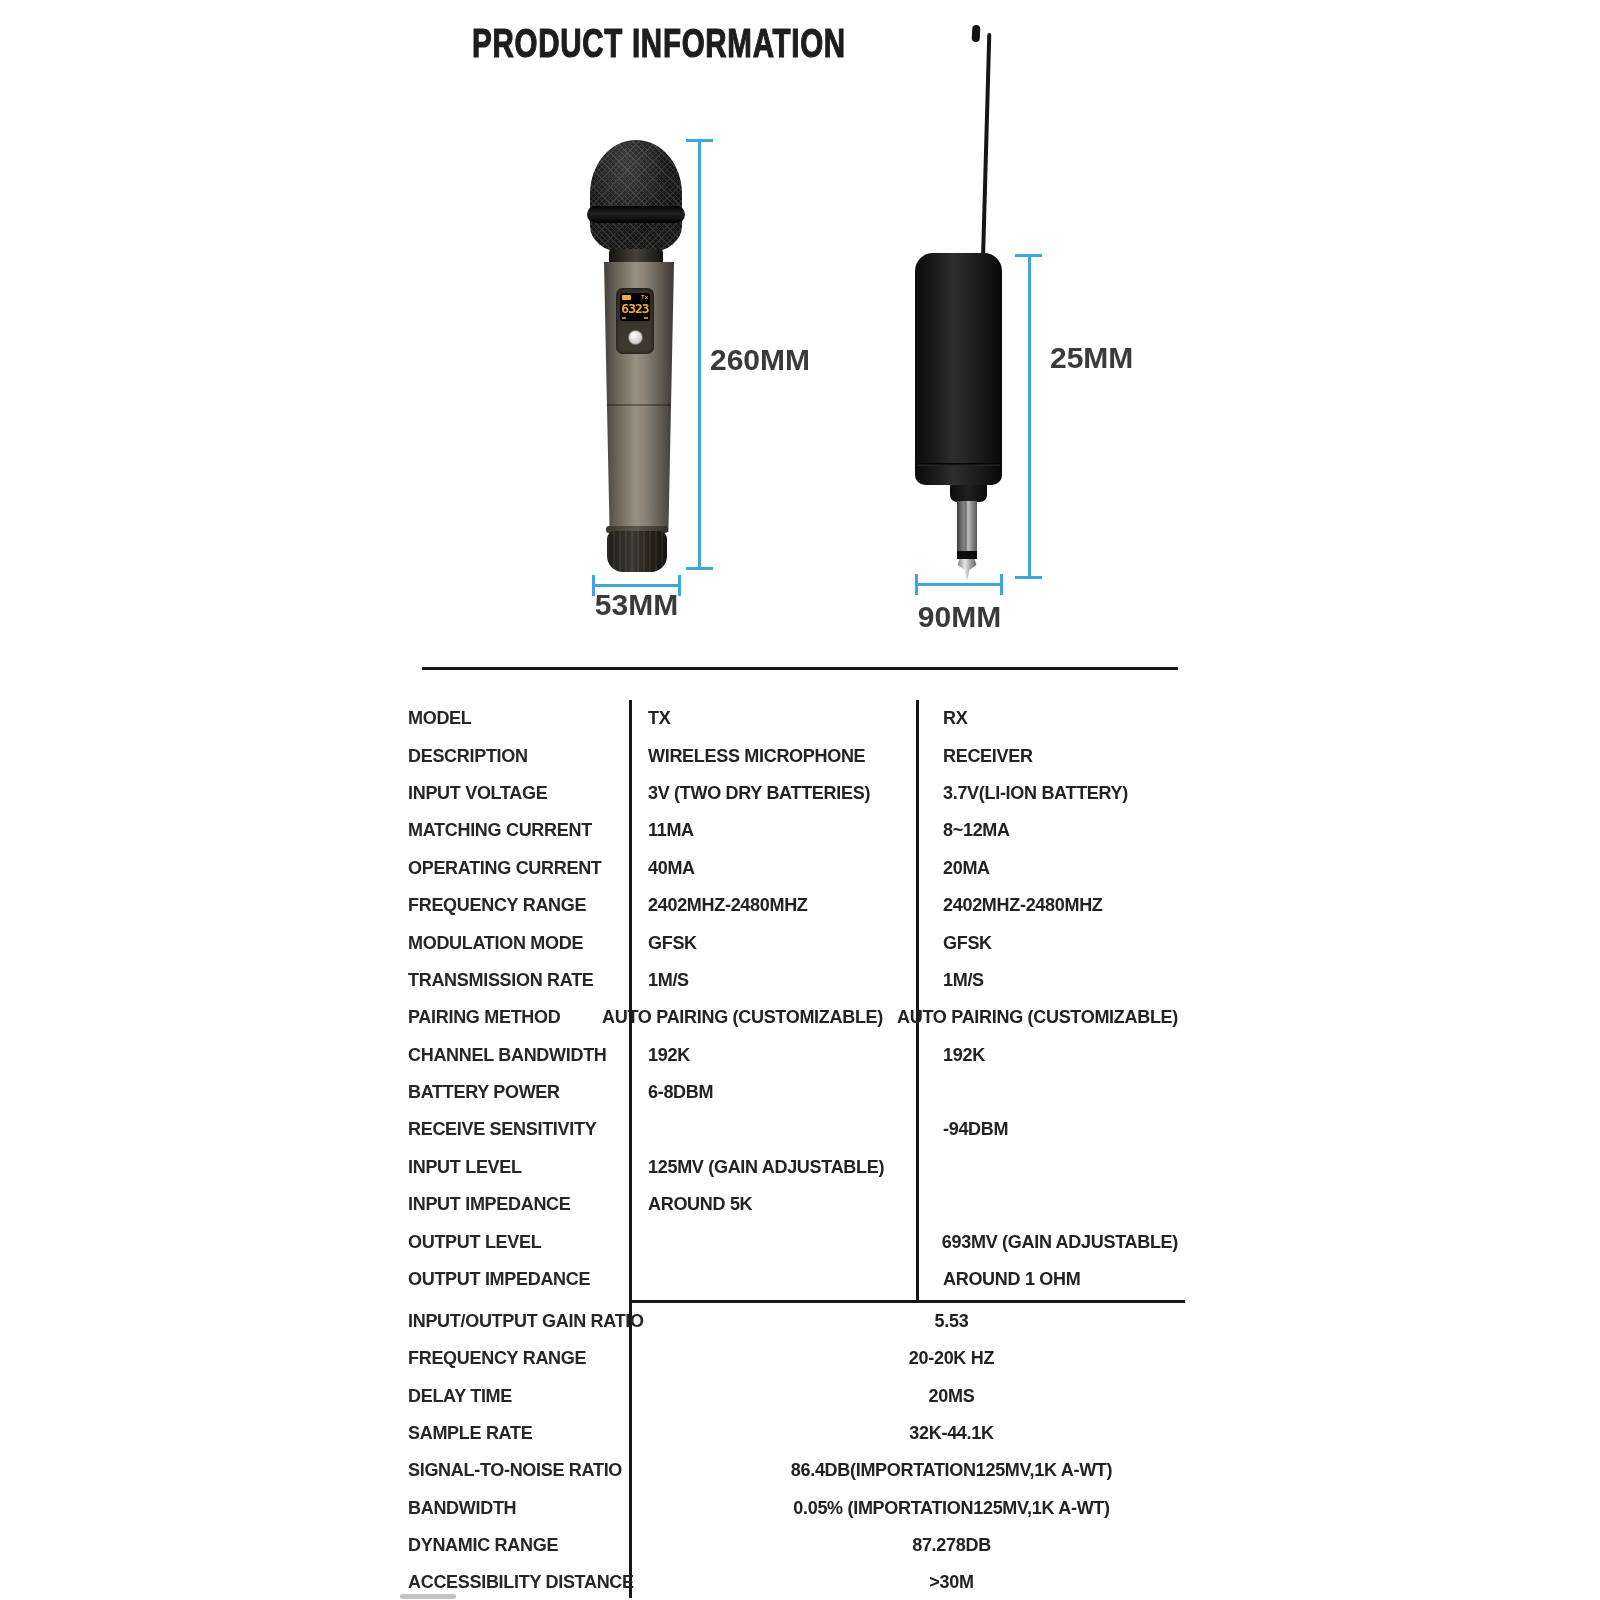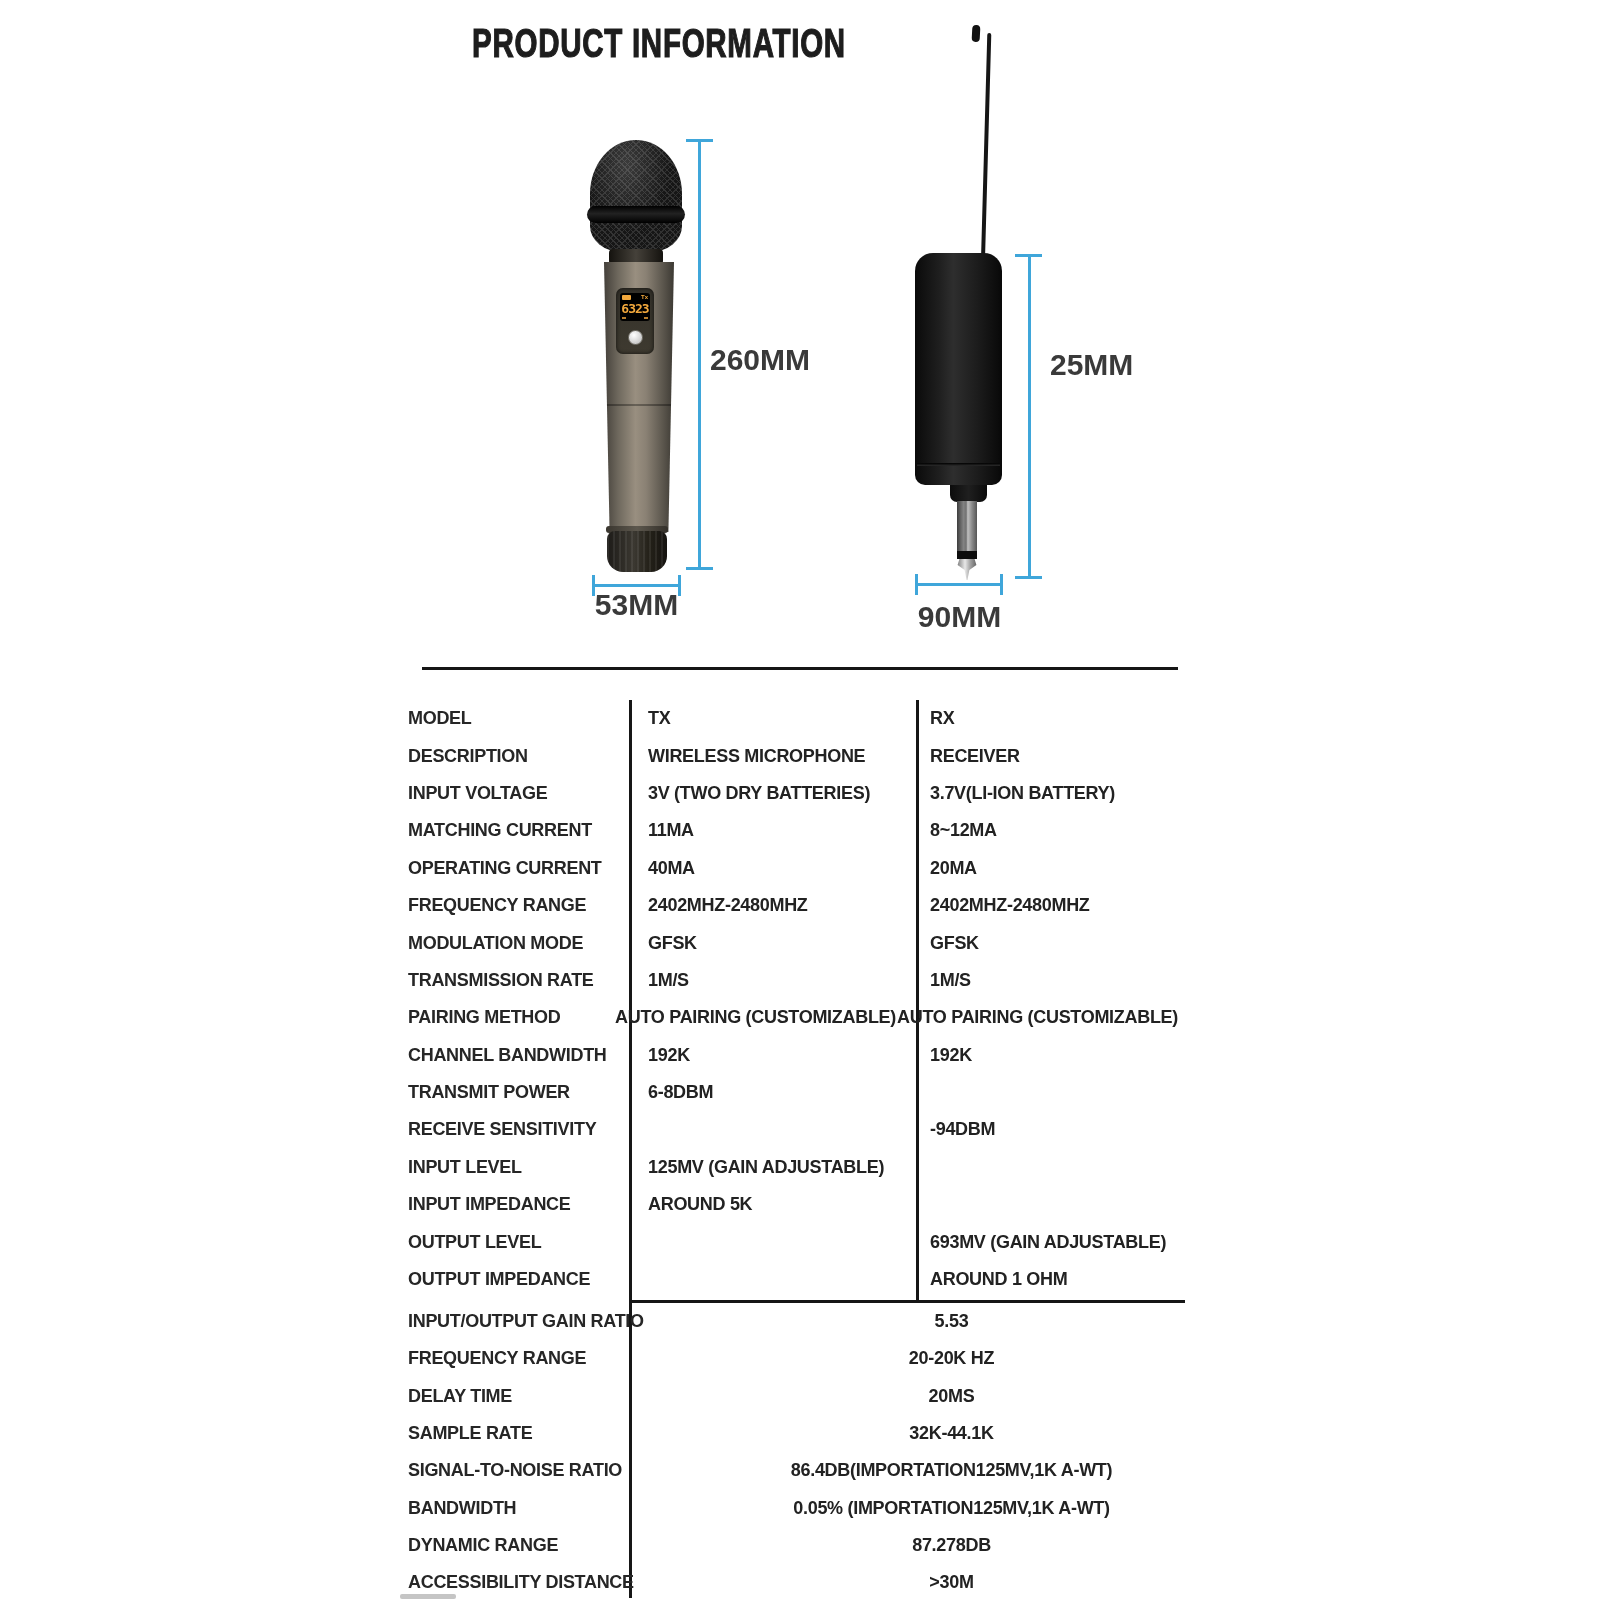--- a/index.html
+++ b/index.html
@@ -125,21 +125,21 @@
     white-space:nowrap;letter-spacing:0;
   }
   .dim-label.centered{text-align:center;}
   
   .spec-table{position:absolute;left:408px;top:667px;width:770px;height:933px;}
   .rule{position:absolute;background:#161616;}
   .rows{position:absolute;left:0;top:33px;width:100%;}
   .row{display:flex;height:37.4px;align-items:center;}
   .c1{width:222px;box-sizing:border-box;}
   .c2{width:287px;box-sizing:border-box;padding-left:18px;}
-  .c3{flex:1;box-sizing:border-box;padding-left:13px;}
+  .c3{flex:1;box-sizing:border-box;padding-left:26px;}
   .mrows{position:absolute;left:0;top:636px;width:100%;}
   .mrow{display:flex;height:37.3px;align-items:center;gap:48px;}
   .mc1{width:222px;box-sizing:border-box;}
   .mc2{flex:1;text-align:center;box-sizing:border-box;padding-left:47px;}
   .spec-label{
     font-size:18px;font-weight:700;color:#262626;letter-spacing:-0.3px;
     white-space:nowrap;transform:translateY(3px);
   }
   .spec-value{
     font-size:18px;font-weight:700;color:#222;letter-spacing:-0.3px;white-space:nowrap;
@@ -198,21 +198,21 @@
     <div class="dim-label" style="left:710px;top:343px">260MM</div>
 
     <div class="dim" style="left:592px;top:584px;width:89px;height:2.5px"></div>
     <div class="dim" style="left:592px;top:575px;width:3px;height:21px"></div>
     <div class="dim" style="left:678px;top:575px;width:3px;height:21px"></div>
     <div class="dim-label centered" style="left:580px;top:588px;width:113px">53MM</div>
 
     <div class="dim" style="left:1028px;top:256px;width:2.5px;height:322px"></div>
     <div class="dim" style="left:1015px;top:254px;width:27px;height:3px"></div>
     <div class="dim" style="left:1015px;top:576px;width:27px;height:3px"></div>
-    <div class="dim-label" style="left:1050px;top:348px">25MM</div>
+    <div class="dim-label" style="left:1050px;top:341px">25MM</div>
 
     <div class="dim" style="left:915px;top:583px;width:88px;height:2.5px"></div>
     <div class="dim" style="left:915px;top:574px;width:3px;height:21px"></div>
     <div class="dim" style="left:1000px;top:574px;width:3px;height:21px"></div>
     <div class="dim-label centered" style="left:903px;top:600px;width:113px">90MM</div>
   </div>
 
   <div class="spec-table">
     <div class="rule" style="left:14px;top:0;width:756px;height:3px"></div>
     <div class="rule" style="left:221px;top:33px;width:2.5px;height:898px"></div>
@@ -264,21 +264,21 @@
         <div class="c1"><span class="spec-label">PAIRING METHOD</span></div>
         <div class="c2"><span class="spec-value">AUTO PAIRING (CUSTOMIZABLE)</span></div>
         <div class="c3"><span class="spec-value">AUTO PAIRING (CUSTOMIZABLE)</span></div>
       </div>
       <div class="row">
         <div class="c1"><span class="spec-label">CHANNEL BANDWIDTH</span></div>
         <div class="c2"><span class="spec-value">192K</span></div>
         <div class="c3"><span class="spec-value">192K</span></div>
       </div>
       <div class="row">
-        <div class="c1"><span class="spec-label">TRANSMIT POWER</span></div>
+        <div class="c1"><span class="spec-label">BATTERY POWER</span></div>
         <div class="c2"><span class="spec-value">6-8DBM</span></div>
         <div class="c3"><span class="spec-value"></span></div>
       </div>
       <div class="row">
         <div class="c1"><span class="spec-label">RECEIVE SENSITIVITY</span></div>
         <div class="c2"><span class="spec-value"></span></div>
         <div class="c3"><span class="spec-value">-94DBM</span></div>
       </div>
       <div class="row">
         <div class="c1"><span class="spec-label">INPUT LEVEL</span></div>

